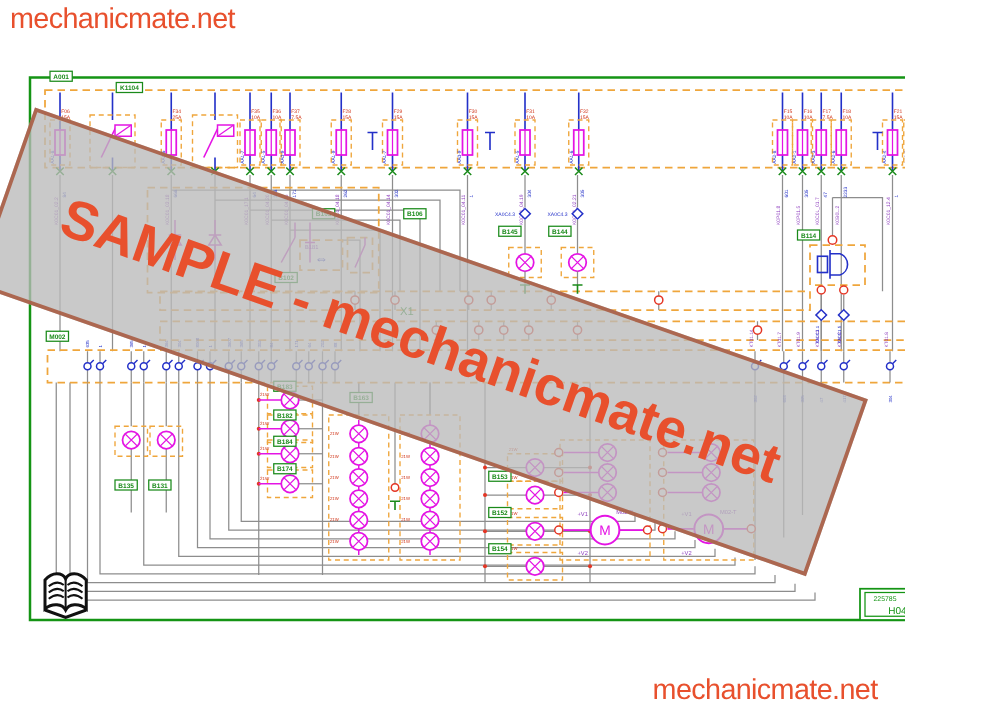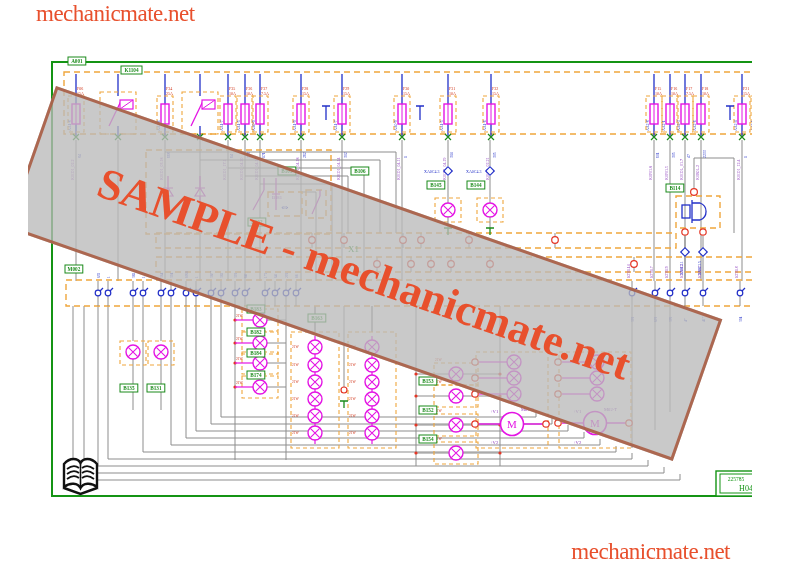--- a/index.html
+++ b/index.html
@@ -1,17 +1,17 @@
 <!DOCTYPE html>
 <html><head>
 <meta charset="utf-8">
 <style>
   html,body{margin:0;padding:0;background:#fff;}
   .stage{position:relative;width:724px;height:565px;background:#ffffff;overflow:hidden;
-         font-family:Liberation Serif, serif;margin-left:28px;}
+         font-family:Liberation Sans, sans-serif;}
   .site-header{position:absolute;left:8px;top:1px;font-size:23px;letter-spacing:-0.5px;
          color:#e8502d;z-index:5;}
   .site-footer{position:absolute;right:22px;bottom:0px;font-size:23px;letter-spacing:-0.5px;
          color:#e8502d;z-index:5;}
   svg.schematic{position:absolute;left:0;top:0;z-index:1;}
   .watermark{position:absolute;left:28px;top:86px;width:706px;height:150px;
          transform:rotate(19.3deg);transform-origin:top left;
          background:rgba(186,186,186,0.78);border:3px solid rgba(168,92,66,0.9);
          display:flex;align-items:center;justify-content:center;z-index:4;box-sizing:border-box;}
   .watermark span{font-size:44px;font-weight:bold;color:#e8502d;white-space:nowrap;}

